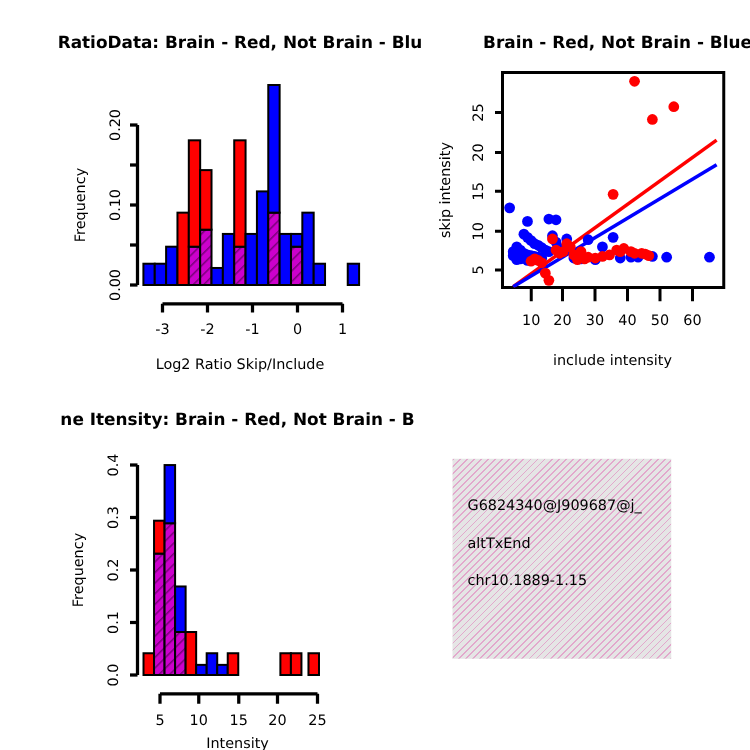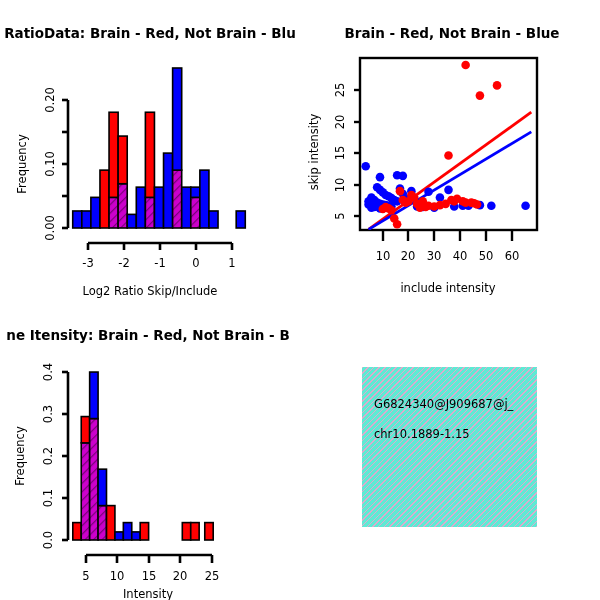--- a/index.html
+++ b/index.html
@@ -1,25 +1,25 @@
 <!DOCTYPE html>
 <html><head>
 <meta charset="utf-8">
 <style>
   html,body{margin:0;padding:0;background:#ffffff;}
   body{width:600px;height:600px;position:relative;overflow:hidden;
        font-family:"DejaVu Sans",sans-serif;color:#000;}
-  .panel{position:absolute;}
+  .panel{position:absolute;padding-left:42px;}
   svg{display:block;overflow:visible;}
   text{font-family:"DejaVu Sans",sans-serif;fill:#000;}
   .ttl{font-size:13.5px;font-weight:bold;}
   .axlab{font-size:11.5px;}
   .tick{font-size:11.5px;}
   .infobox{position:absolute;left:362px;top:367px;width:175px;height:160px;
-           background:#5eead4;overflow:hidden;}
+           background:#e5e5e5;overflow:hidden;}
   .infobox .hatch{position:absolute;inset:0;
       background-image:repeating-linear-gradient(135deg,
         #e2a8cc 0px,#e2a8cc 1px,rgba(0,0,0,0) 1px,rgba(0,0,0,0) 4px);}
   .infolines{position:absolute;left:12px;top:22px;width:200px;}
   .infoline{font-size:11.5px;white-space:nowrap;height:30px;line-height:30px;color:#000;}
   .infoline.pval{color:#d42a2a;}
 </style>
 </head>
 <body>
 
@@ -251,15 +251,16 @@
       <text class="tick" x="212" y="270" text-anchor="middle">25</text>
       <text class="axlab" x="148" y="288" text-anchor="middle">Intensity</text>
     </g>
   </svg>
 </div>
 
 <div class="infobox">
   <div class="hatch"></div>
   <div class="infolines">
       <div class="infoline">G6824340@J909687@j_</div>
+      <div class="infoline">altTxEnd</div>
       <div class="infoline">chr10.1889-1.15</div>
     </div>
 </div>
 
 </body></html>

